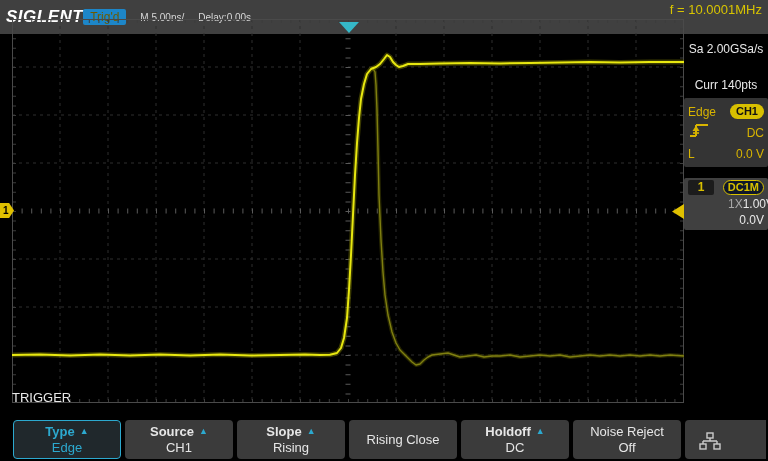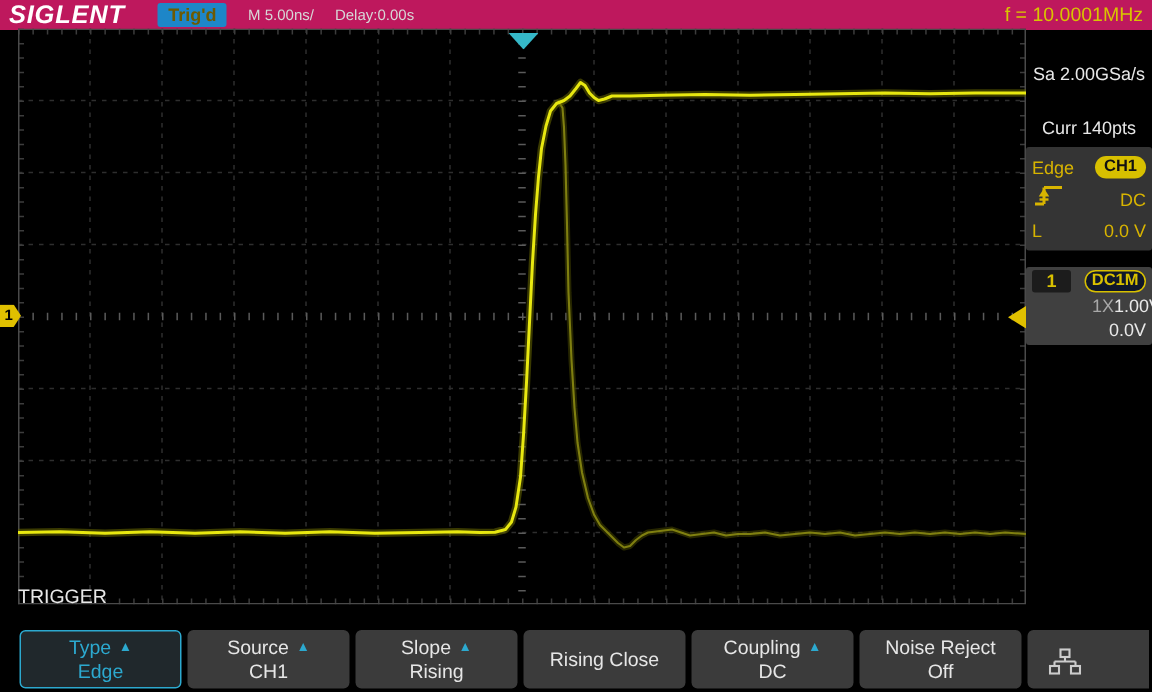--- a/index.html
+++ b/index.html
@@ -1,23 +1,23 @@
 <!DOCTYPE html>
 <html><head>
 <meta charset="utf-8">
 <style>
   html,body{margin:0;padding:0;background:#000;}
   .screen{position:relative;width:768px;height:461px;background:#000;overflow:hidden;
           font-family:"Liberation Sans", sans-serif;color:#ddd;}
 
   
-  .top-bar{position:absolute;left:0;top:0;width:768px;height:20px;background:#be185d;
+  .top-bar{position:absolute;left:0;top:0;width:768px;height:34px;background:#404040;
            display:flex;align-items:center;}
   .logo{font-weight:800;font-size:17px;color:#fff;letter-spacing:.5px;margin-left:6px;font-style:italic;}
-  .trig-badge{margin-left:22px;background:#1d86c8;color:#6e5a00;font-weight:bold;font-size:12px;
+  .trig-badge{background:#1d86c8;color:#6e5a00;font-weight:normal;font-size:12px;
               padding:1px 7px;border-radius:2px;}
   .tb-text{font-size:10px;color:#d8d8d8;margin-left:14px;}
   .freq{position:absolute;right:6px;top:2px;font-size:13px;color:#d8c400;text-align:center;}
 
   
   #scope-svg{position:absolute;}
   .gridline{stroke:#2e2e2e;stroke-width:1;stroke-dasharray:3 4;fill:none;}
   .axis{stroke:#5a5a5a;stroke-width:5;stroke-dasharray:1 8.6;fill:none;}
   .border{stroke:#4a4a4a;stroke-width:1;fill:none;}
   .border-ticks{stroke:#3c3c3c;stroke-width:4;stroke-dasharray:1 8.6;fill:none;}
@@ -46,21 +46,21 @@
   .dc1m-pill{border:1.5px solid #d8c000;color:#d8c000;font-weight:bold;font-size:11px;border-radius:8px;
              padding:0 4px;line-height:13px;background:#0f172a;}
   .probe{color:#a8a8a8;margin-left:40px;}
 
   
   .section-label{position:absolute;left:12px;top:390px;font-size:13px;color:#e8e8e8;text-align:center;}
   .menu-bar{position:absolute;left:13px;top:420px;display:flex;gap:4px;height:39px;}
   .mbtn{width:108px;background:#3b3b3b;border-radius:4px;color:#e6e6e6;font-size:13px;
         display:flex;flex-direction:column;justify-content:center;align-items:center;line-height:16px;box-sizing:border-box;}
   .mbtn.selected{background:#20282c;border:1px solid #2ca9cf;color:#2ca9cf;}
-  .mbtn .lbl-row{display:flex;align-items:center;gap:5px;}
+  .mbtn .lbl-row{display:flex;align-items:center;gap:5px;font-weight:bold;}
   .up-arrow{color:#2ca9cf;font-size:9px;line-height:9px;}
   .mbtn.single-line{font-size:13px;}
   .mbtn.icon-btn{width:81px;border-radius:4px 0 0 4px;position:relative;}
   .lan-icon{position:absolute;left:14px;bottom:4px;}
 </style>
 </head>
 <body>
 
 <div class="screen">
 
@@ -175,21 +175,21 @@
       </div>
       <div>Rising</div>
     </div>
 
     <div class="mbtn single-line">
       <div>Rising Close</div>
     </div>
 
     <div class="mbtn">
       <div class="lbl-row">
-        <span>Coupling</span>
+        <span>Holdoff</span>
         <span class="up-arrow">▲</span>
       </div>
       <div>DC</div>
     </div>
 
     <div class="mbtn">
       <div>Noise Reject</div>
       <div>Off</div>
     </div>
 

